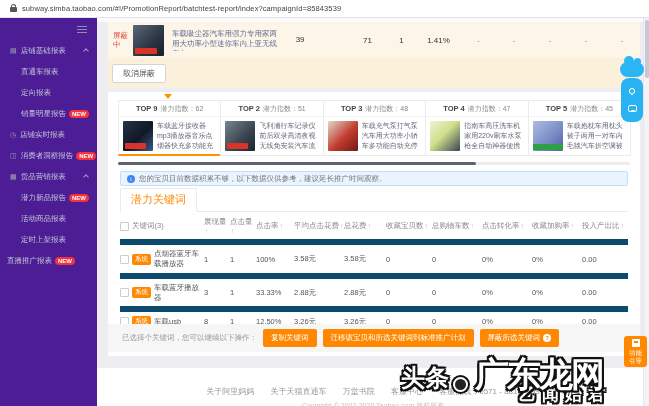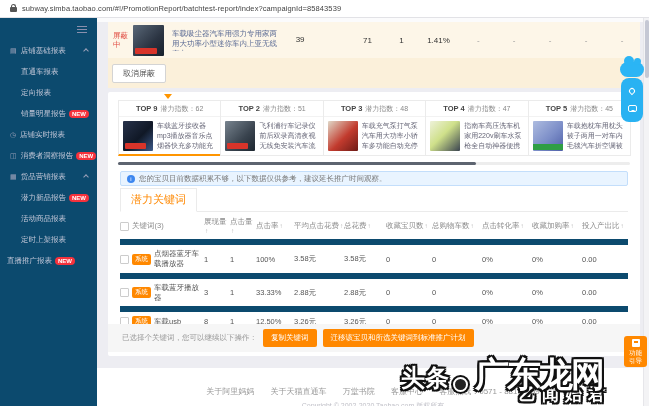--- a/index.html
+++ b/index.html
@@ -7,21 +7,21 @@
   body { font-family:"Liberation Sans","DejaVu Sans",sans-serif; background:#ededf2; position:relative; }
   .screen { position:absolute; inset:0; }
 
   
   .url-bar { position:absolute; left:0; top:0; width:649px; height:18px; background:#fff; border-bottom:1px solid #e2e2e6; display:flex; align-items:center; padding-left:10px; z-index:5; }
   .lock { width:7px; height:5px; background:#555; border-radius:1px; position:relative; margin-right:5px; margin-top:2px; }
   .lock:before { content:""; position:absolute; left:1px; top:-3px; width:3px; height:3px; border:1px solid #555; border-bottom:none; border-radius:3px 3px 0 0; }
   .url-text { font-size:7.5px; color:#444; letter-spacing:.1px; }
 
   
-  .sidebar { position:absolute; left:0; top:18px; width:97px; height:388px; background:#0c4a6e; z-index:4; }
+  .sidebar { position:absolute; left:0; top:18px; width:97px; height:388px; background:#4c1d95; z-index:4; }
   .sb-burger { height:22px; display:flex; align-items:center; justify-content:flex-end; padding-right:10px; }
   .burger { width:10px; height:1px; background:#8a90ad; box-shadow:0 3px 0 #8a90ad,0 6px 0 #8a90ad; margin-top:-6px; }
   .sb-item { height:21px; display:flex; align-items:center; padding-left:10px; color:#c3c7d8; font-size:7.5px; cursor:pointer; white-space:nowrap; }
   .sb-item .icon { font-size:7px; color:#9ba0b8; margin-right:4px; font-style:normal; }
   .sb-item.sub { padding-left:21px; }
   .sb-item.edge { padding-left:7px; }
   .sb-item.active { background:#ff8400; color:#fff; }
   .sb-item.active .icon { color:#fff; }
   .badge-new { background:#f5323c; color:#fff; font-size:6px; font-weight:bold; border-radius:5px; padding:1px 3px; margin-left:3px; line-height:1; }
   .chev { width:4px; height:4px; border-left:1px solid #9ba0b8; border-top:1px solid #9ba0b8; transform:rotate(45deg); margin-left:auto; margin-right:9px; }
@@ -354,20 +354,24 @@
         <span class="c8">0%</span>
         <span class="c9">0%</span>
         <span class="c10">0.00</span>
       </div>
     </div>
 
     <div class="action-bar">
       <span class="ab-hint">已选择个关键词，您可以继续以下操作：</span>
       <button class="btn-orange">复制关键词</button>
       <button class="btn-orange">迁移该宝贝和所选关键词到标准推广计划</button>
+      <button class="btn-orange">
+          <span>屏蔽所选关键词</span>
+          <i class="help-i">?</i>
+        </button>
     </div>
   </div>
 
   <div class="footer">
     <div class="f-links">
       <span>关于阿里妈妈</span>
       <span>关于天猫直通车</span>
       <span>万堂书院</span>
       <span>客服中心</span>
       <span class="hotline">客服热线：0571 - 88157999</span>

